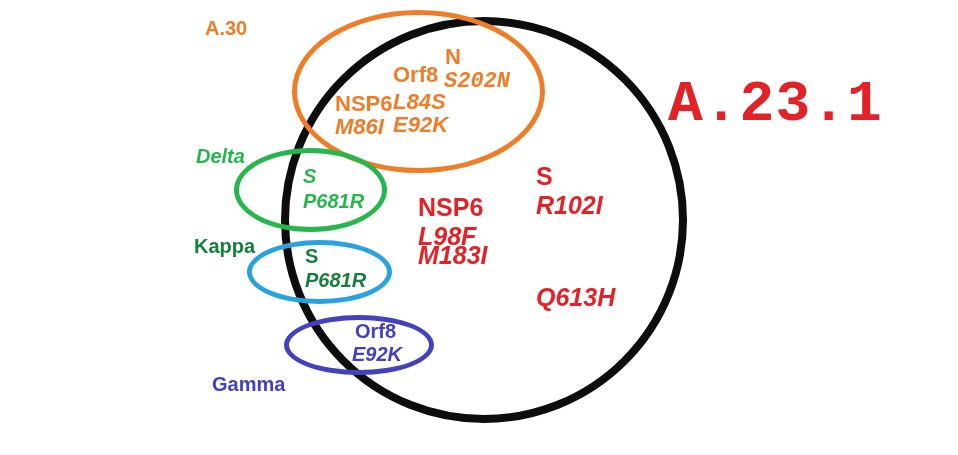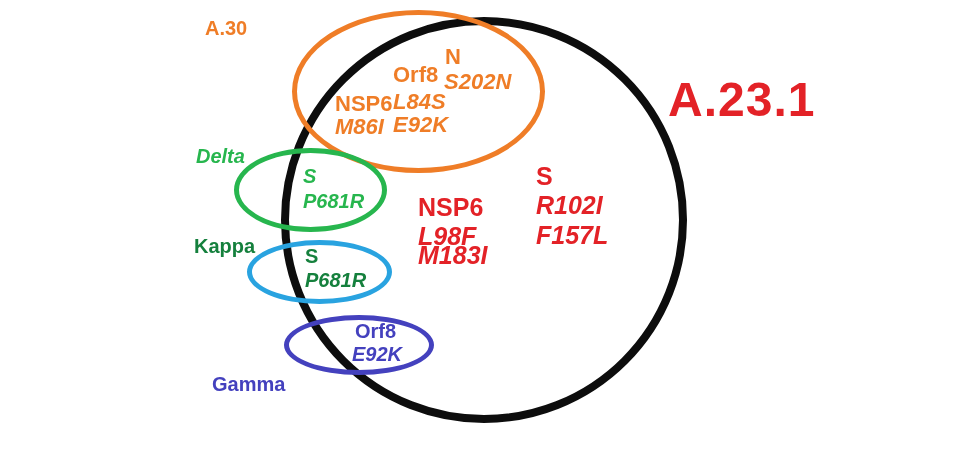--- a/index.html
+++ b/index.html
@@ -60,56 +60,56 @@
   }
   .it { font-style: italic; }
   .orange { color: #ef7d27; }
   .green  { color: #27b64e; font-style: italic; }
   .blue   { color: #15803d; }
   .purple { color: #4441be; }
   .red    { color: #e32227; }
   .fs20 { font-size: 20px; }
   .fs22 { font-size: 22px; }
   .fs25 { font-size: 25px; }
-  .fs44 { font-size: 48px; letter-spacing: 1px; }
+  .fs44 { font-size: 58px; letter-spacing: 1px; font-family: Liberation Mono, monospace; }
 </style>
 </head>
 <body>
 
 <div class="canvas">
 
   <div class="shape circle-a231"></div>
   <div class="shape ellipse-a30"></div>
   <div class="shape ellipse-delta"></div>
   <div class="shape ellipse-kappa"></div>
   <div class="shape ellipse-gamma"></div>
 
   <span class="txt orange fs20" style="left:205px; top:18px;">A.30</span>
   <span class="txt green fs20" style="left:196px; top:146px;">Delta</span>
   <span class="txt blue fs20" style="left:194px; top:236px;">Kappa</span>
   <span class="txt purple fs20" style="left:212px; top:334px;margin-top:40px;">Gamma</span>
   <span class="txt red fs44" style="left:668px; top:76px;">A.23.1</span>
 
   <span class="txt orange fs22" style="left:445px; top:46px;">N</span>
   <span class="txt orange fs22" style="left:393px; top:64px;">Orf8</span>
-  <span class="txt orange fs22 it" style="left:444px; top:71px;">S202N</span>
+  <span class="txt orange fs22 it" style="left:444px; top:71px;font-family:Liberation Mono, monospace;">S202N</span>
   <span class="txt orange fs22" style="left:335px; top:93px;">NSP6</span>
   <span class="txt orange fs22 it" style="left:393px; top:91px;">L84S</span>
   <span class="txt orange fs22 it" style="left:335px; top:116px;">M86I</span>
   <span class="txt orange fs22 it" style="left:393px; top:114px;">E92K</span>
 
   <span class="txt green fs20" style="left:303px; top:166px;">S</span>
   <span class="txt green fs20 it" style="left:303px; top:191px;">P681R</span>
 
   <span class="txt blue fs20" style="left:305px; top:246px;">S</span>
   <span class="txt blue fs20 it" style="left:305px; top:270px;">P681R</span>
 
   <span class="txt purple fs20" style="left:355px; top:321px;">Orf8</span>
   <span class="txt purple fs20 it" style="left:352px; top:344px;">E92K</span>
 
   <span class="txt red fs25" style="left:418px; top:195px;">NSP6</span>
   <span class="txt red fs25 it" style="left:418px; top:224px;">L98F</span>
   <span class="txt red fs25 it" style="left:418px; top:243px;">M183I</span>
   <span class="txt red fs25" style="left:536px; top:164px;">S</span>
   <span class="txt red fs25 it" style="left:536px; top:193px;text-align:right;">R102I</span>
-  <span class="txt red fs25 it" style="left:536px; top:223px;">F157L</span>
+  <span class="txt red fs25 it" style="left:536px; top:285px;">Q613H</span>
 
 </div>
 
 </body></html>

